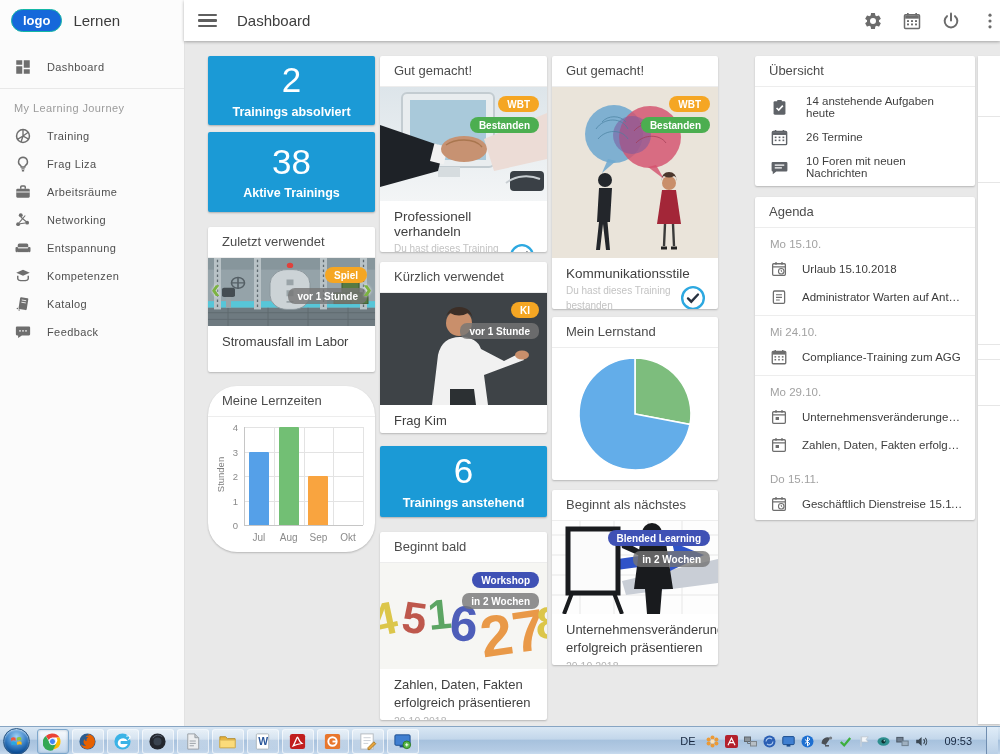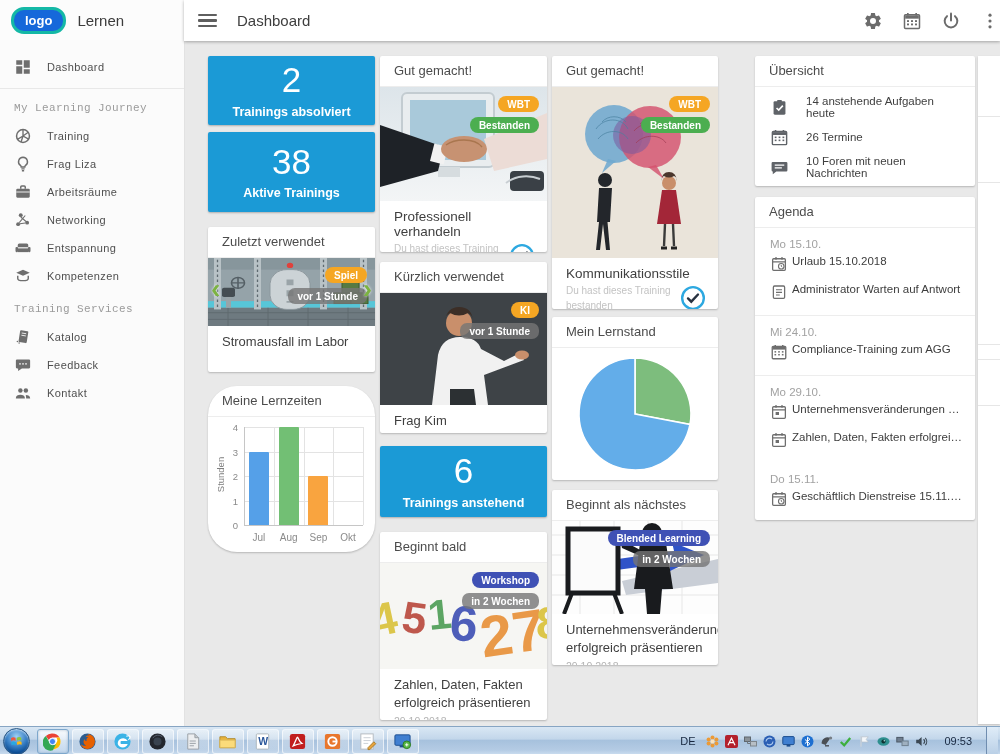--- a/index.html
+++ b/index.html
@@ -4,28 +4,28 @@
 <style>
   html,body{margin:0;padding:0;}
   body{
     width:1000px;height:754px;position:relative;overflow:hidden;
     font-family:"Liberation Sans",sans-serif;background:#e9e9e9;
     -webkit-font-smoothing:antialiased;
   }
   
   #sidebar{position:absolute;left:0;top:0;width:184px;height:726px;background:#fbfbfb;border-right:1px solid #e2e2e2;z-index:4;}
   #sidebar-header{height:40px;display:flex;align-items:center;gap:11px;padding-left:11px;background:#fcfcfc;}
-  .logo-pill{background:#1668da;color:#fff;font-weight:bold;font-size:13px;padding:3px 11px;border-radius:13px;border:3px solid #14b8a6;}
+  .logo-pill{background:#1668da;color:#fff;font-weight:bold;font-size:13px;padding:3px 11px;border-radius:13px;border:1px solid #14b8a6;}
   .product-name{font-size:15px;color:#3c3c3c;}
   .side-item{display:flex;align-items:center;gap:15px;height:28px;padding-left:14px;cursor:pointer;color:#5c5c5c;}
   .side-icon{width:18px;height:18px;color:#6e6e6e;flex:0 0 18px;}
   .side-icon svg{width:18px;height:18px;display:block;}
   .side-label{font-size:11px;letter-spacing:.4px;color:#4f4f4f;}
   .side-primary{padding:6px 0 7px;border-bottom:1px solid #e8e8e8;margin-top:7px;}
-  .side-section-title{font-size:11px;color:#9b9b9b;letter-spacing:.4px;padding:13px 0 8px 14px;font-family:Liberation Mono, monospace;}
+  .side-section-title{font-size:11px;color:#9b9b9b;letter-spacing:.4px;padding:13px 0 8px 14px;}
   
   #topbar{position:absolute;left:184px;top:0;width:816px;height:41px;background:#fff;display:flex;align-items:center;box-shadow:0 1px 3px rgba(0,0,0,.30);z-index:5;}
   .hamburger{width:19px;height:13px;margin-left:14px;display:flex;flex-direction:column;justify-content:space-between;cursor:pointer;}
   .hamburger span{height:2.4px;background:#5f5f5f;border-radius:1px;}
   .page-title{margin-left:20px;font-size:15px;color:#3e3e3e;}
   .topbar-spacer{flex:1;}
   .tb-icon{width:20px;height:20px;color:#6c6c6c;margin-right:19px;cursor:pointer;}
   .tb-icon svg{width:20px;height:20px;display:block;}
   .tb-icon.kebab{width:12px;margin-right:8px;}
   
@@ -71,21 +71,21 @@
   
   .ov-row{display:flex;align-items:center;gap:17px;padding:0 15px;height:30px;}
   .ov-row:first-of-type{margin-top:5px;}
   .ov-icon{width:19px;height:19px;color:#5f6368;flex:0 0 19px;}
   .ov-icon svg{width:19px;height:19px;display:block;}
   .ov-text{font-size:11.5px;color:#3f3f3f;}
   
   .agenda-group{padding:3px 0 4px;}
   .agenda-group.divided{border-bottom:1px solid #ededed;}
   .ag-day{font-size:11.5px;color:#a2a2a2;padding:7px 15px 5px;}
-  .ag-row{display:flex;gap:4px;padding:0 12px 0 15px;height:28px;}
+  .ag-row{display:flex;align-items:center;gap:14px;padding:0 12px 0 15px;height:28px;}
   .ag-icon{width:18px;height:18px;color:#6e6e6e;flex:0 0 18px;}
   .ag-icon svg{width:18px;height:18px;display:block;}
   .ag-text{font-size:11.5px;color:#3d3d3d;white-space:nowrap;overflow:hidden;text-overflow:ellipsis;flex:1;}
   
   #bar-chart{position:relative;height:135px;}
   .bc-grid{position:absolute;background:#e3e3e3;}
   .bc-axis{position:absolute;background:#c6c6c6;}
   .bc-bar{position:absolute;border-radius:1px 1px 0 0;}
   .bc-ytick{position:absolute;font-size:9.5px;color:#8a8a8a;text-align:right;width:20px;}
   .bc-xtick{position:absolute;font-size:10px;color:#8a8a8a;text-align:center;width:30px;}
@@ -187,21 +187,20 @@
       </div>
       <div class="side-item">
         <span class="side-icon">
           <svg viewBox="0 0 24 24" xmlns="http://www.w3.org/2000/svg">
             <path d="M12 3.8l9 4-9 4-9-4z" fill="currentColor"></path>
             <path d="M5 11.5v3.7c0 1.6 3.1 3 7 3s7-1.4 7-3v-3.7" fill="none" stroke="currentColor" stroke-width="1.9"></path>
           </svg>
         </span>
         <span class="side-label">Kompetenzen</span>
       </div>
-      <div class="side-section-title">Training Services</div>
       <div class="side-item">
         <span class="side-icon">
           <svg viewBox="0 0 24 24" xmlns="http://www.w3.org/2000/svg">
             <g transform="rotate(9 12 12)">
               <rect x="7" y="3.5" width="11" height="16" rx="1.3" fill="currentColor"></rect>
               <path d="M9.5 7h6M9.5 10h6" stroke="#fbfbfb" stroke-width="1.1"></path>
             </g>
             <circle cx="4.5" cy="18" r="1" fill="currentColor"></circle>
             <circle cx="6.8" cy="20" r="1" fill="currentColor"></circle>
           </svg>
@@ -213,30 +212,20 @@
           <svg viewBox="0 0 24 24" xmlns="http://www.w3.org/2000/svg">
             <path d="M4 4.5h16A1.5 1.5 0 0 1 21.5 6v9a1.5 1.5 0 0 1-1.5 1.5h-9.5L5.5 20v-3.5H4A1.5 1.5 0 0 1 2.5 15V6A1.5 1.5 0 0 1 4 4.5z" fill="currentColor"></path>
             <g fill="#fbfbfb">
               <circle cx="8" cy="10.5" r="1.1"></circle>
               <circle cx="12" cy="10.5" r="1.1"></circle>
               <circle cx="16" cy="10.5" r="1.1"></circle>
             </g>
           </svg>
         </span>
         <span class="side-label">Feedback</span>
-      </div>
-      <div class="side-item">
-        <span class="side-icon">
-          <svg viewBox="0 0 24 24" xmlns="http://www.w3.org/2000/svg">
-            <circle cx="8.5" cy="8.8" r="3" fill="currentColor"></circle>
-            <circle cx="15.8" cy="8.8" r="3" fill="currentColor"></circle>
-            <path d="M2.5 18.5c0-2.6 2.7-4.2 6-4.2s6 1.6 6 4.2v.7h-12zM15.7 14.5c3.2.1 5.8 1.6 5.8 4v.7h-5.2" fill="currentColor"></path>
-          </svg>
-        </span>
-        <span class="side-label">Kontakt</span>
       </div>
     </div>
 </div>
 
 <div id="topbar">
   <div class="hamburger">
       <span></span>
       <span></span>
       <span></span>
     </div>

